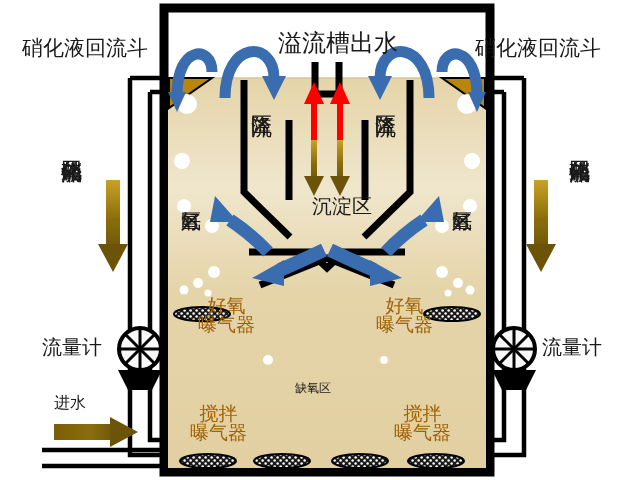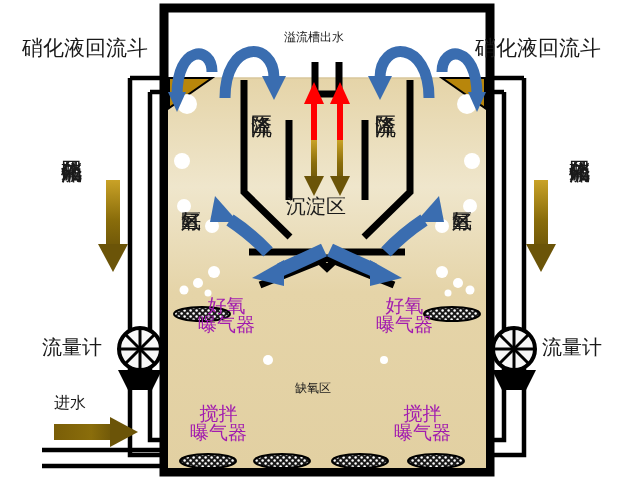--- a/index.html
+++ b/index.html
@@ -3,21 +3,21 @@
 <meta charset="utf-8">
 <style>
   html,body{margin:0;padding:0;background:#ffffff;}
   body{width:629px;height:480px;position:relative;overflow:hidden;
        font-family:"DejaVu Sans","Liberation Sans",sans-serif;}
   #stage{position:absolute;left:0;top:0;width:629px;height:480px;margin-left:12px;}
   svg{position:absolute;left:0;top:0;}
   .lbl{position:absolute;color:#1a1a1a;white-space:nowrap;line-height:1.0;}
   .vlbl{position:absolute;color:#1a1a1a;line-height:1.02;text-align:center;
         writing-mode:vertical-rl;text-orientation:upright;}
-  .stack{position:absolute;color:#a21caf;line-height:1.02;text-align:center;}
+  .stack{position:absolute;color:#a16207;line-height:1.02;text-align:center;}
 </style>
 </head>
 <body>
 
 <div id="stage">
 
 <svg width="629" height="480" viewBox="0 0 629 480">
   <defs>
     <linearGradient id="goldGrad" x1="0" y1="0" x2="0" y2="1">
       <stop offset="0%" stop-color="#C9A227"></stop>
@@ -210,27 +210,27 @@
   </g>
   <g>
     <ellipse cx="424" cy="461" rx="28" ry="7" fill="url(#diffPat)" stroke="#000000" stroke-width="2"></ellipse>
   </g>
 </svg>
 
 <div class="lbl" style="left:10px;top:38px;font-size:21px;">硝化液回流斗</div>
 
 <div class="lbl" style="left:463px;top:38px;font-size:21px;">硝化液回流斗</div>
 
-<div class="lbl" style="left:272px;top:31px;font-size:12px;">溢流槽出水</div>
+<div class="lbl" style="left:266px;top:31px;font-size:24px;">溢流槽出水</div>
 
 <div class="vlbl" style="left:238px;top:99px;font-size:21px;">降流区</div>
 
 <div class="vlbl" style="left:362px;top:99px;font-size:21px;">降流区</div>
 
-<div class="lbl" style="left:274px;top:196px;font-size:20px;text-align:center;">沉淀区</div>
+<div class="lbl" style="left:300px;top:196px;font-size:20px;text-align:center;">沉淀区</div>
 
 <div class="vlbl" style="left:169px;top:196px;font-size:20px;">好氧区</div>
 
 <div class="vlbl" style="left:440px;top:196px;font-size:20px;">好氧区</div>
 
 <div class="lbl" style="left:283px;top:382px;font-size:12px;">缺氧区</div>
 
 <div class="stack" style="left:186px;top:296px;font-size:19px;">
   <div>好氧</div>
   <div>曝气器</div>

